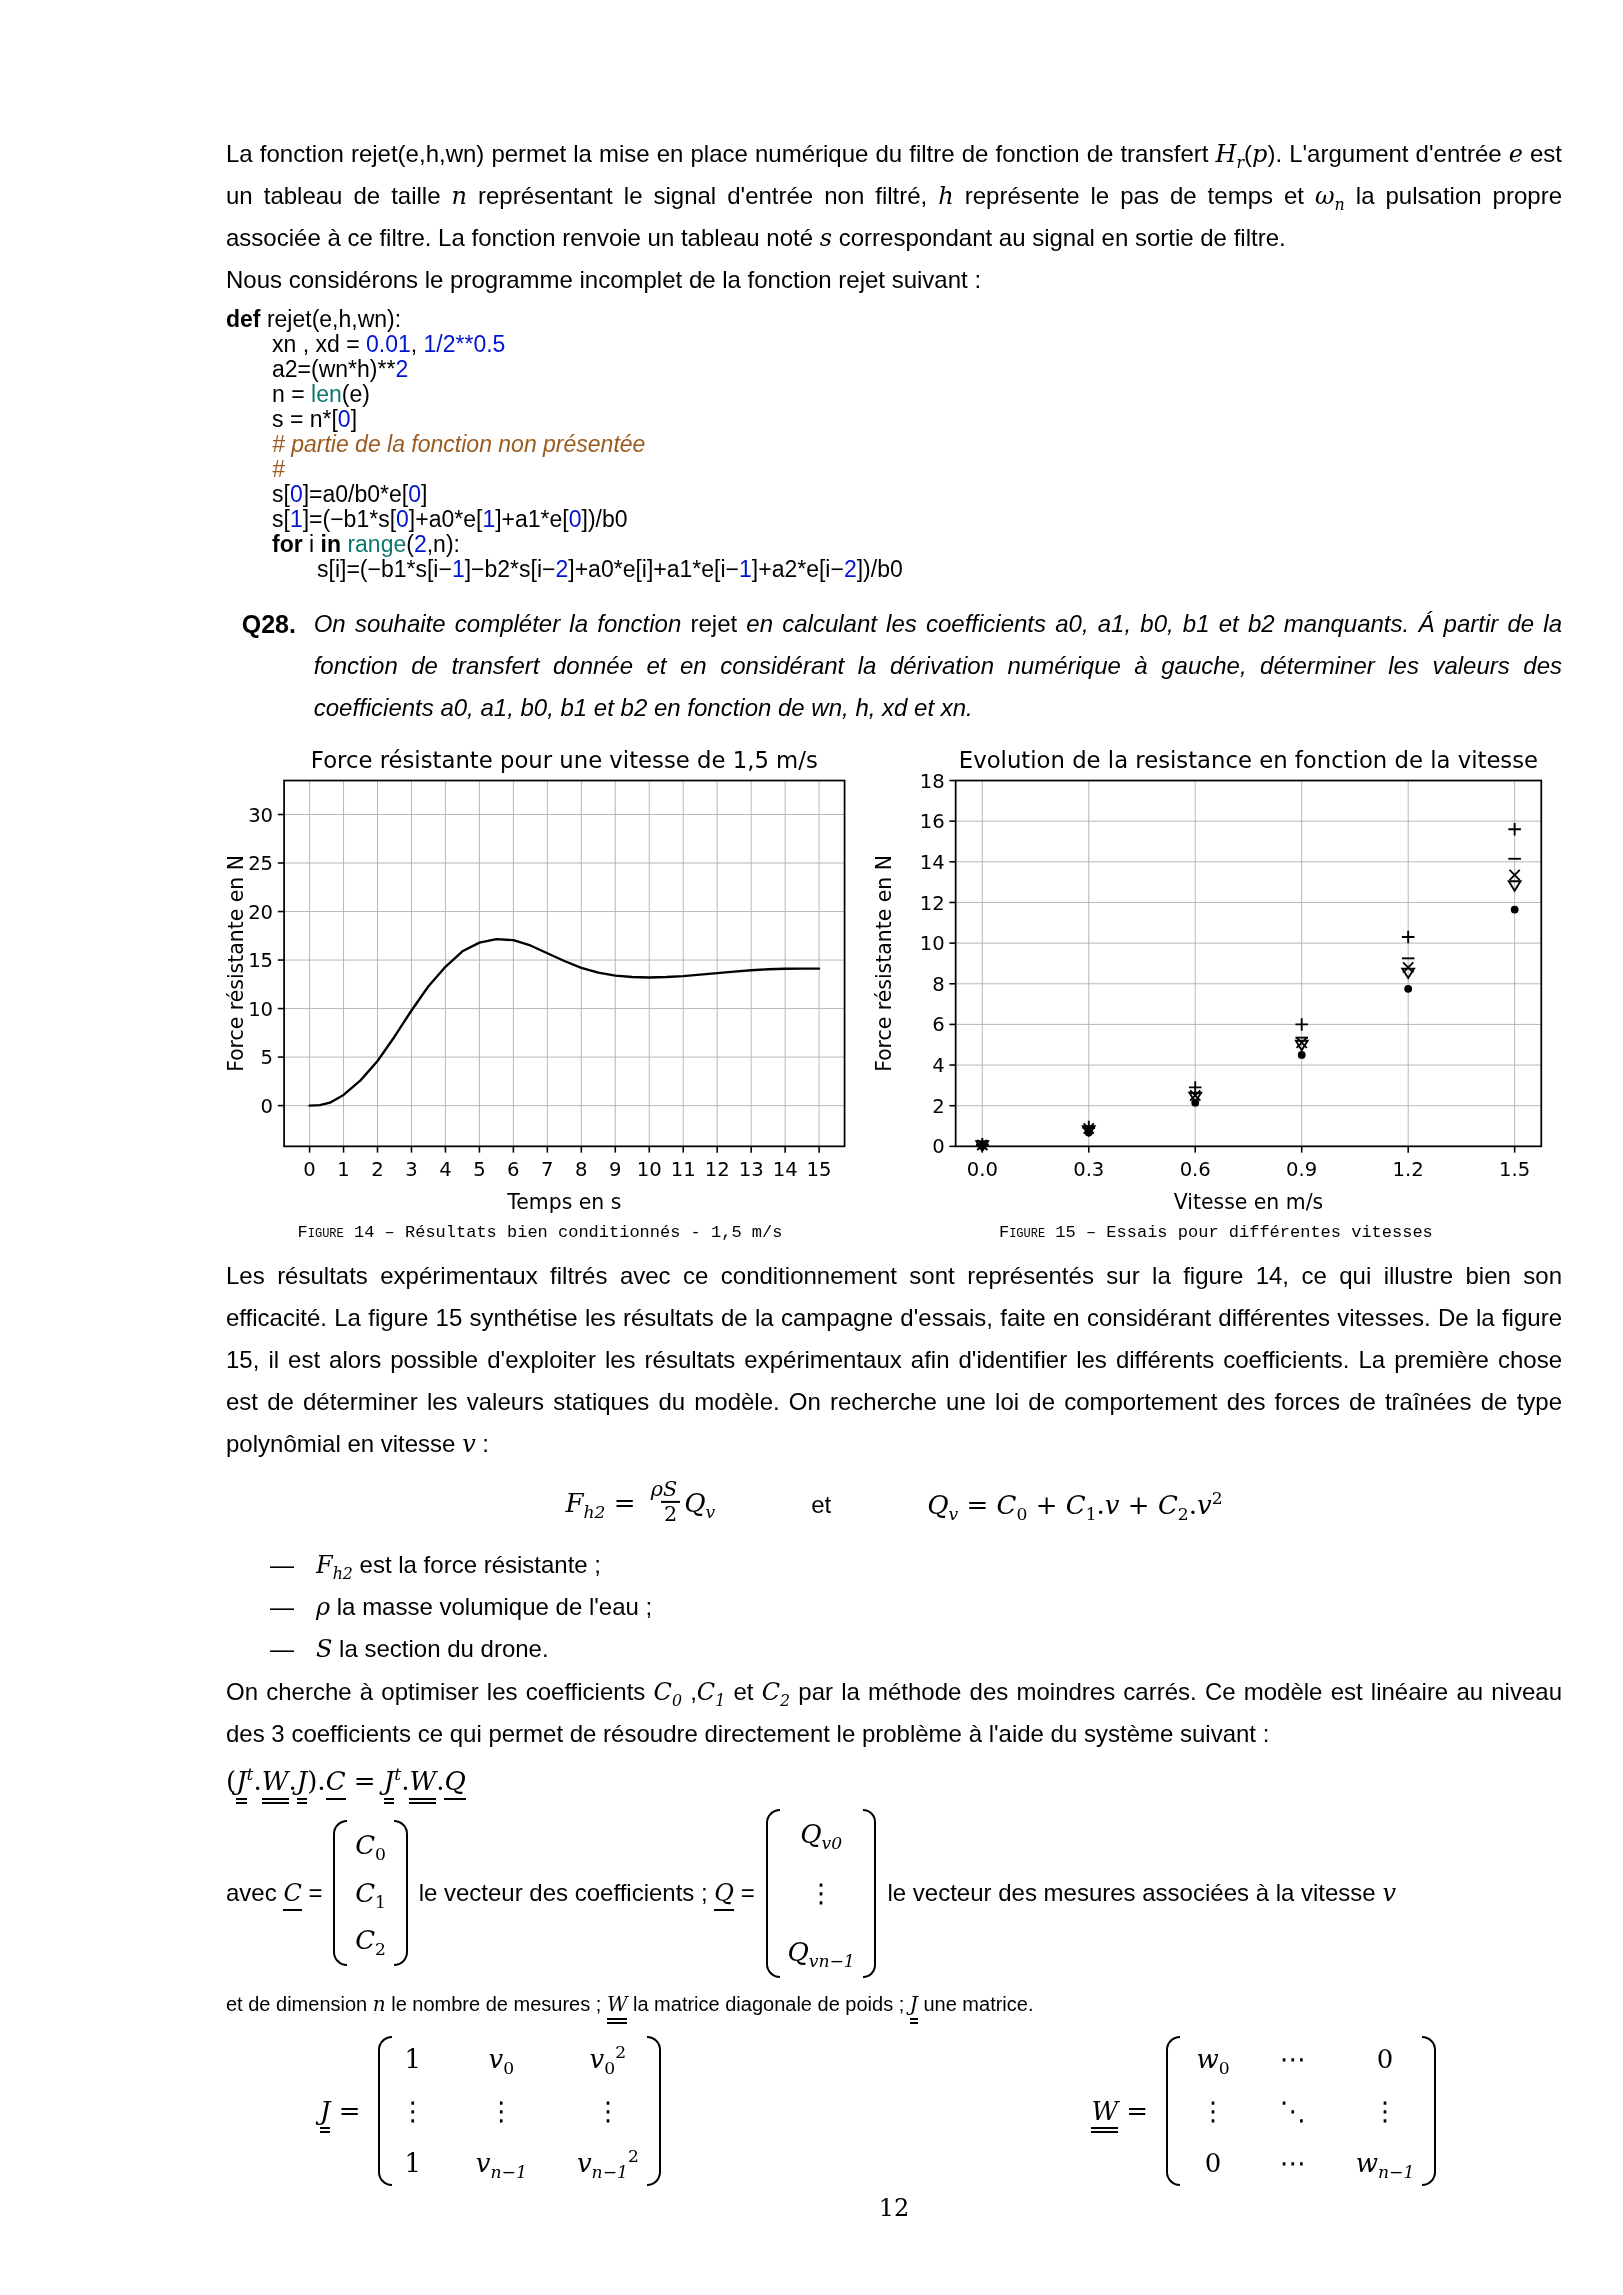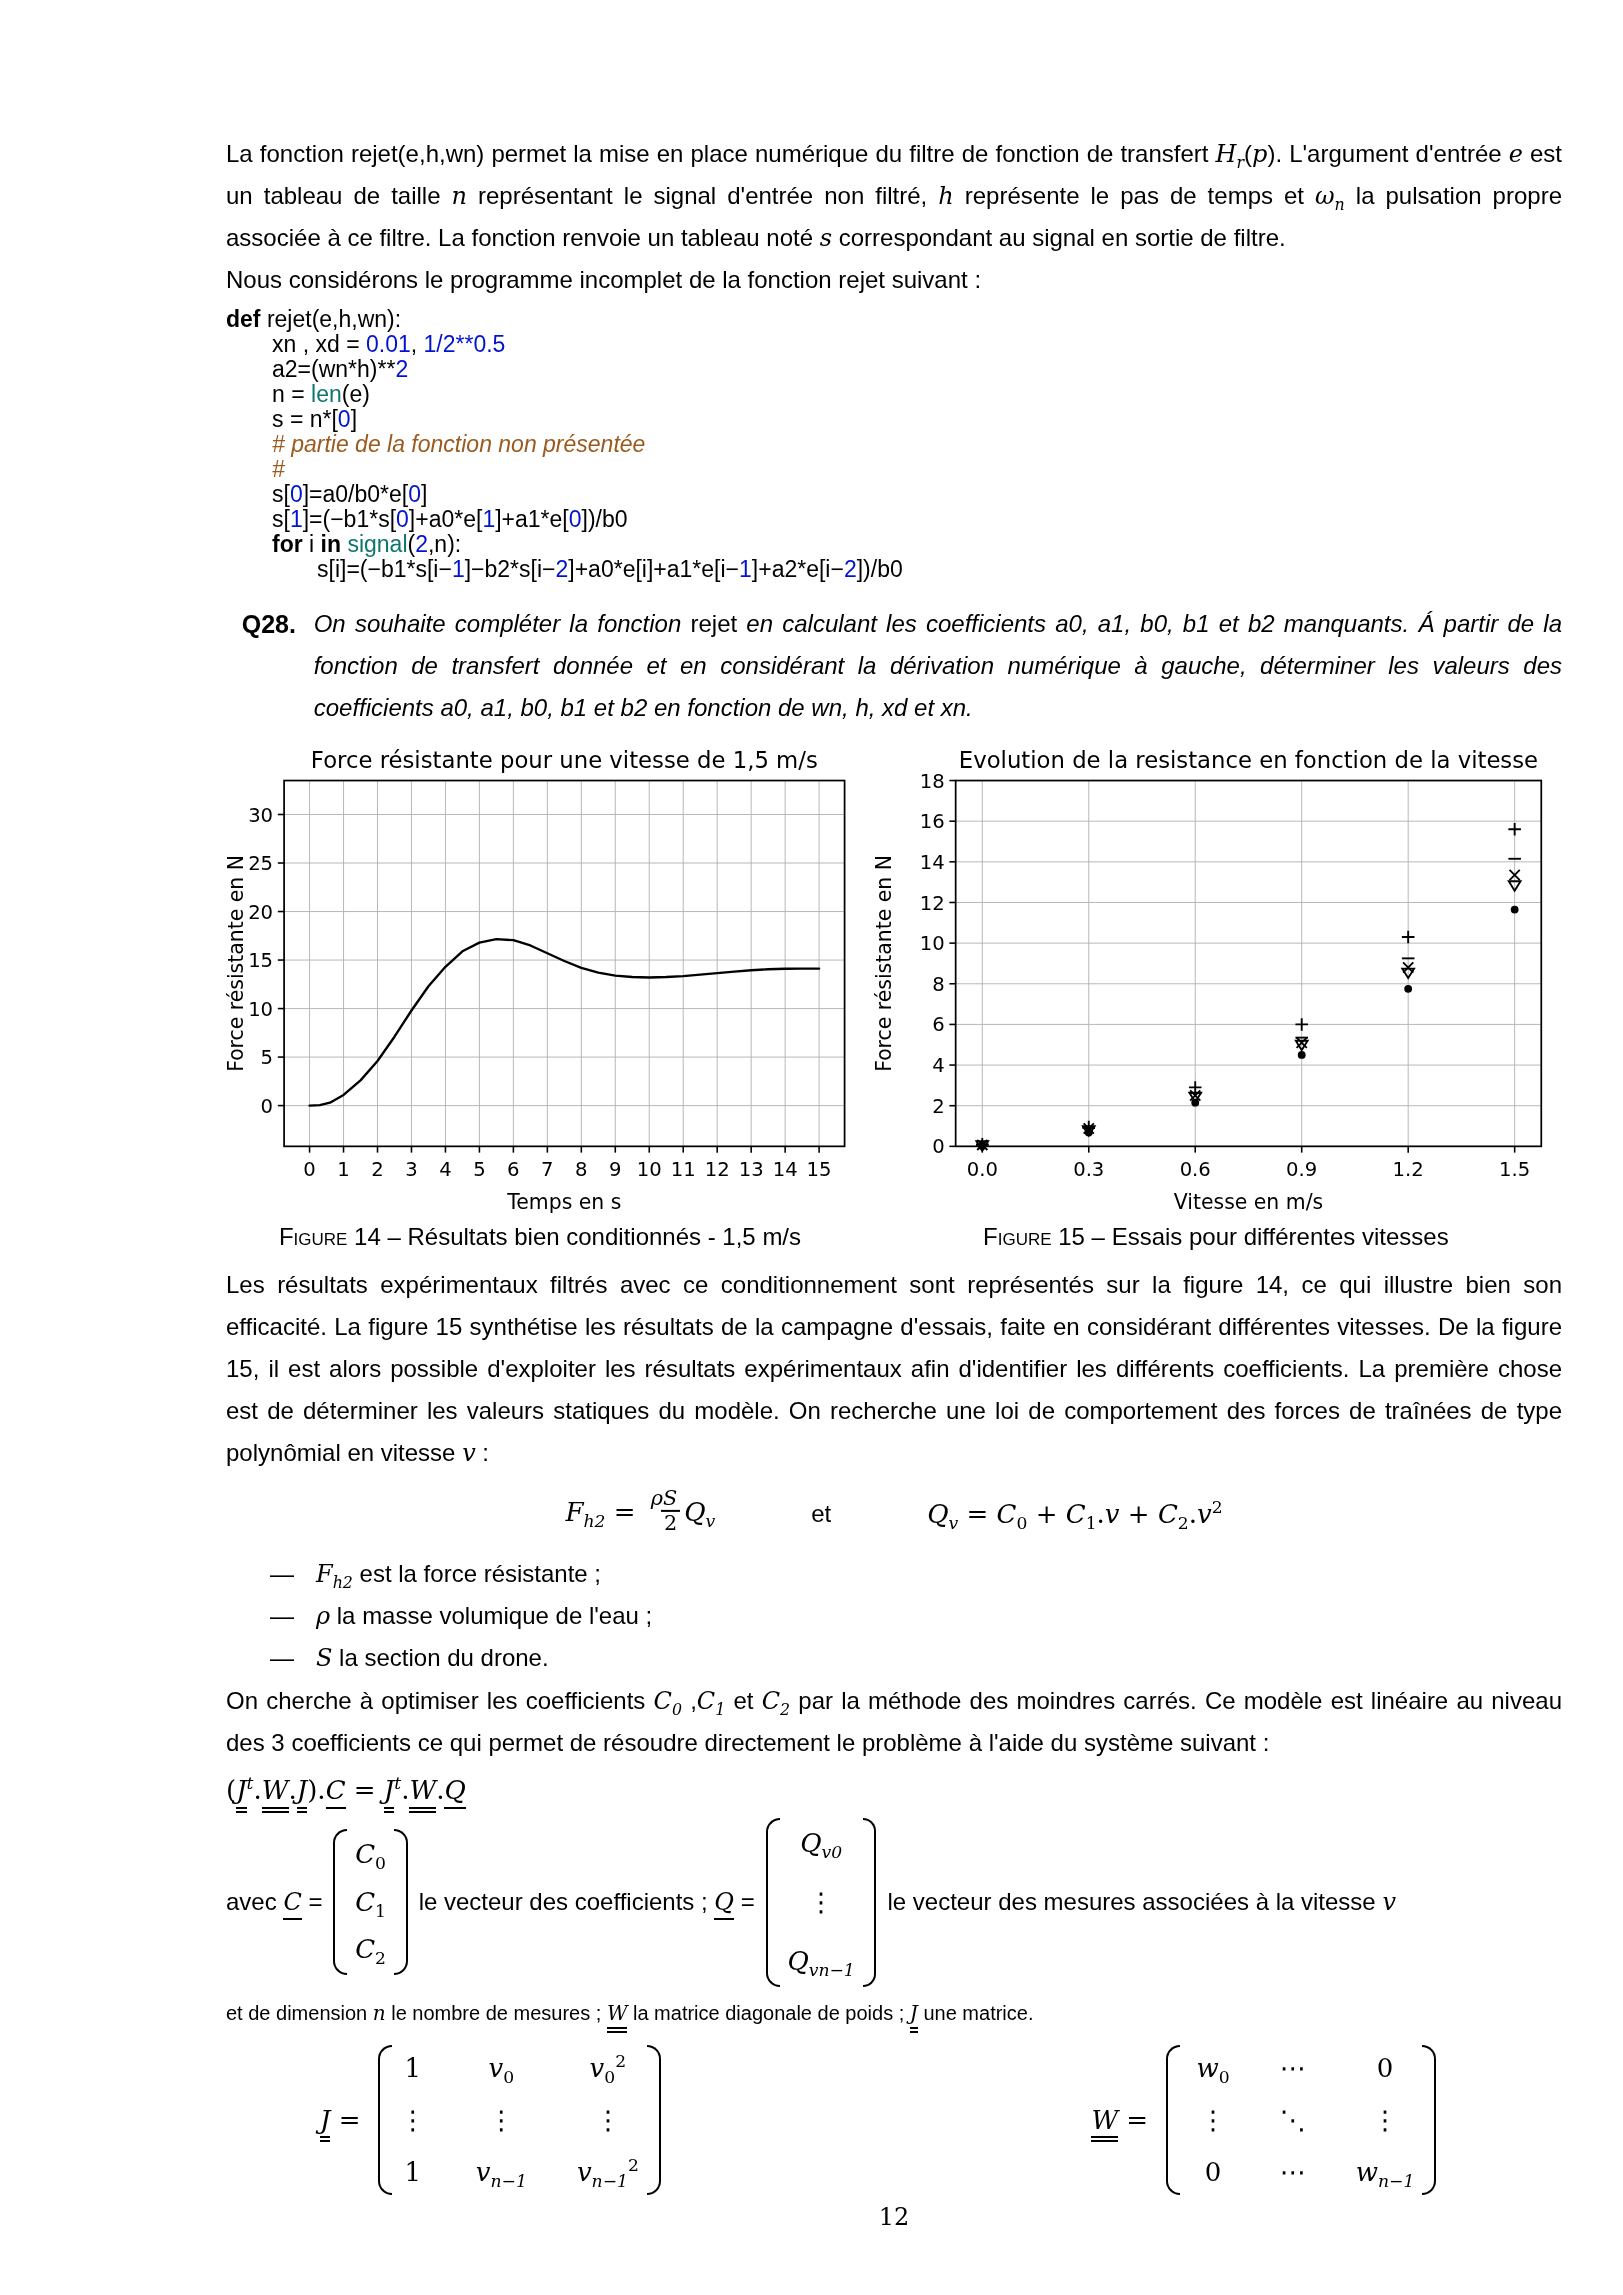--- a/index.html
+++ b/index.html
@@ -23,21 +23,21 @@
 
   
   .qblock{margin-top:20.4px;display:flex}
   .qlabel{font-weight:bold;font-size:25px;flex:none;width:72px;padding-left:15.7px;line-height:42px}
   .qtext{flex:1;font-style:italic;font-size:24px;line-height:42px;text-align:justify}
   .qtext .up{font-style:normal}
 
   
   .figrow{margin-top:17.3px;display:flex;gap:20.4px;align-items:flex-start}
   .fig{display:flex;flex-direction:column;align-items:center}
-  .figcap{font-family:Liberation Sans, sans-serif;font-size:24px;margin-top:3.1px;white-space:pre}
+  .figcap{font-family:Liberation Mono, monospace;font-size:17px;margin-top:3.1px;white-space:pre}
   .figcap .sc{font-variant:small-caps}
   svg text{font-family:"DejaVu Sans",sans-serif;fill:#000}
 
   
   .formula-row{display:flex;justify-content:center;align-items:center;gap:96px;margin-top:6.3px;height:68px}
   .math{font-family:"DejaVu Serif",serif;font-style:italic;font-size:26px}
   .math .mt{white-space:pre}
   .math .rm{font-style:normal}
   .frac{display:inline-flex;flex-direction:column;align-items:flex-end;vertical-align:middle;
         margin:0 3.9px;font-size:80%;transform:translateY(-3.1px)}
@@ -80,21 +80,21 @@
   <div class="codeblock">
       <div class="cl ind0"><span class="k">def</span><span> rejet(e,h,wn):</span></div>
       <div class="cl ind1"><span>xn , xd = </span><span class="n">0.01</span><span>, </span><span class="n">1/2**0.5</span></div>
       <div class="cl ind1"><span>a2=(wn*h)**</span><span class="n">2</span></div>
       <div class="cl ind1"><span>n = </span><span class="b">len</span><span>(e)</span></div>
       <div class="cl ind1"><span>s = n*[</span><span class="n">0</span><span>]</span></div>
       <div class="cl ind1"><span class="c"># partie de la fonction non présentée</span></div>
       <div class="cl ind1"><span class="c">#</span></div>
       <div class="cl ind1"><span>s[</span><span class="n">0</span><span>]=a0/b0*e[</span><span class="n">0</span><span>]</span></div>
       <div class="cl ind1"><span>s[</span><span class="n">1</span><span>]=(−b1*s[</span><span class="n">0</span><span>]+a0*e[</span><span class="n">1</span><span>]+a1*e[</span><span class="n">0</span><span>])/b0</span></div>
-      <div class="cl ind1"><span class="k">for</span><span> i </span><span class="k">in</span><span> </span><span class="b">signal</span><span>(</span><span class="n">2</span><span>,n):</span></div>
+      <div class="cl ind1"><span class="k">for</span><span> i </span><span class="k">in</span><span> </span><span class="b">range</span><span>(</span><span class="n">2</span><span>,n):</span></div>
       <div class="cl ind2"><span>s[i]=(−b1*s[i−</span><span class="n">1</span><span>]−b2*s[i−</span><span class="n">2</span><span>]+a0*e[i]+a1*e[i−</span><span class="n">1</span><span>]+a2*e[i−</span><span class="n">2</span><span>])/b0</span></div>
     </div>
 
   <div class="qblock">
     <div class="qlabel">Q28.</div>
     <div class="qtext">On souhaite compléter la fonction <span class="up">rejet</span> en calculant les coefficients a0, a1, b0, b1 et b2 manquants. Á partir de la fonction de transfert donnée et en considérant la dérivation numérique à gauche, déterminer les valeurs des coefficients a0, a1, b0, b1 et b2 en fonction de wn, h, xd et xn.</div>
   </div>
 
   <div class="figrow">
     <div class="fig">

